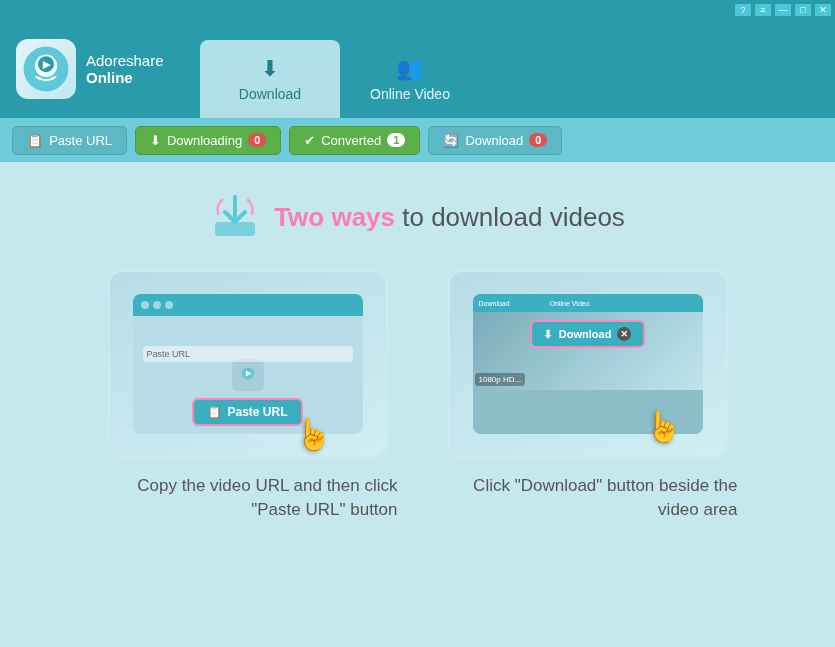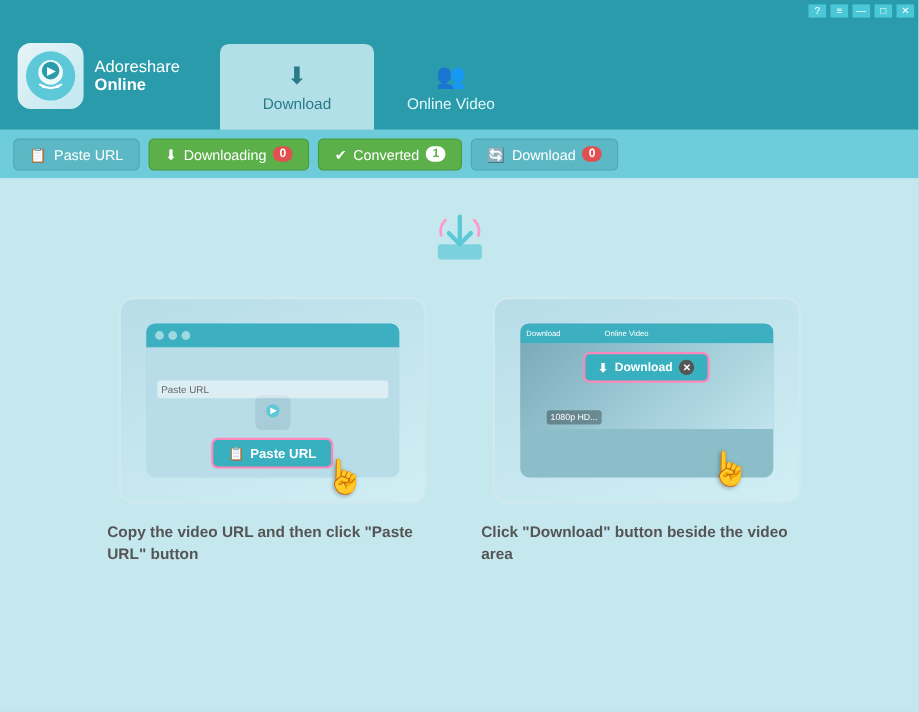--- a/index.html
+++ b/index.html
@@ -353,42 +353,41 @@
       height: 14px;
       display: flex;
       align-items: center;
       justify-content: center;
       font-size: 9px;
       cursor: pointer;
     }
     .mock-resolution {
       position: absolute;
       bottom: 4px;
-      left: 24px;
+      left: 2px;
       font-size: 8px;
       color: #fff;
       background: rgba(0,0,0,0.3);
       padding: 2px 4px;
       border-radius: 3px;
     }
     .cursor-hand2 {
       position: absolute;
       bottom: -10px;
       right: 20px;
       font-size: 30px;
       transform: scaleX(-1);
       filter: drop-shadow(1px 1px 2px rgba(0,0,0,0.3));
     }
 
     .card-desc {
-      font-size: 14px;
+      font-size: 17px;
       color: #555;
-      text-align: left;
+      text-align: right;
       line-height: 1.4;
-      font-weight: bold;
     }
   </style>
 </head>
 <body>
 
 <div class="title-bar">
   <div class="title-bar-controls">
     <button class="title-btn">?</button>
     <button class="title-btn">≡</button>
     <button class="title-btn">—</button>
@@ -454,20 +453,23 @@
 <div class="main-content">
 
   <div class="headline">
 
     <svg class="headline-icon" viewBox="0 0 50 50" xmlns="http://www.w3.org/2000/svg">
       <rect x="5" y="30" width="40" height="14" rx="3" fill="#5cc8d8" opacity="0.7"></rect>
       <path d="M25 5 L25 28 M15 20 L25 30 L35 20" stroke="#5cc8d8" stroke-width="4" fill="none" stroke-linecap="round" stroke-linejoin="round"></path>
       <path d="M12 8 Q6 14 8 22" stroke="#ff99cc" stroke-width="2.5" fill="none" stroke-linecap="round"></path>
       <path d="M38 8 Q44 14 42 22" stroke="#ff99cc" stroke-width="2.5" fill="none" stroke-linecap="round"></path>
     </svg>
+    <div class="headline-text">
+      <span class="highlight">Two ways</span><span> to download videos</span>
+    </div>
   </div>
 
   <div class="cards">
 
     <div class="card">
       <div class="card-image">
         <div class="card1-mockup">
           <div class="mock-topbar">
             <div class="mock-dot"></div>
             <div class="mock-dot"></div>

